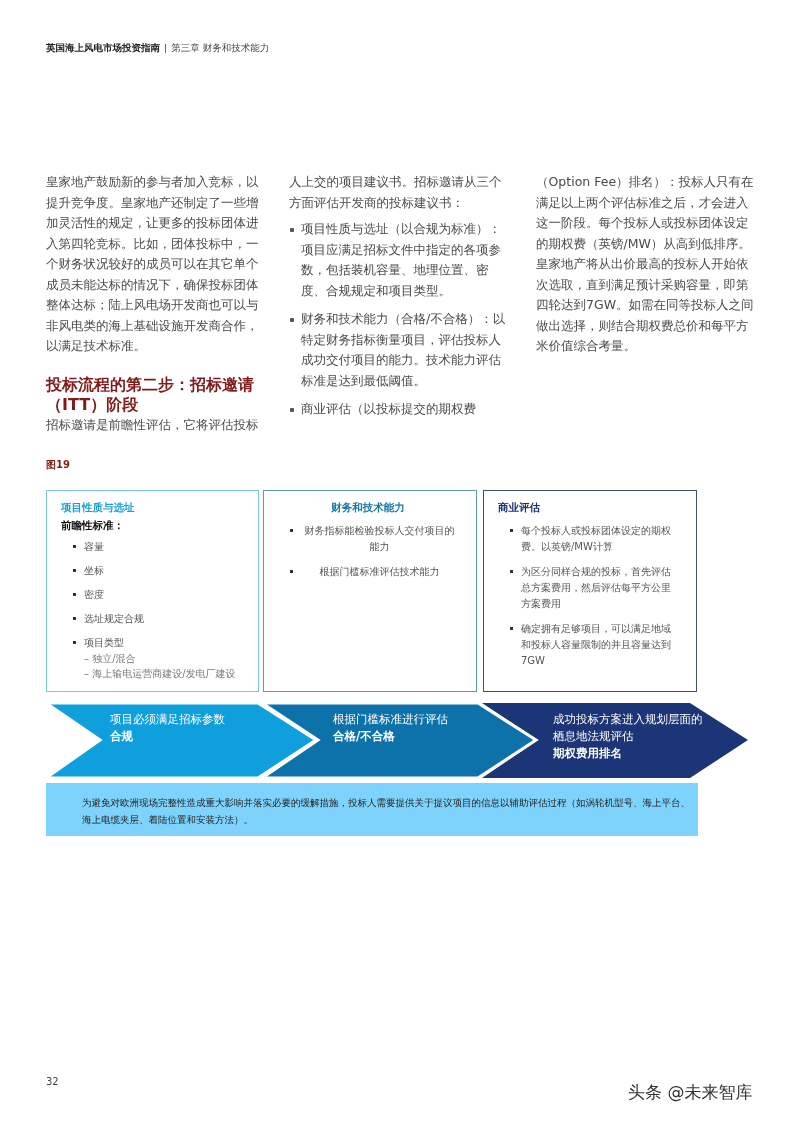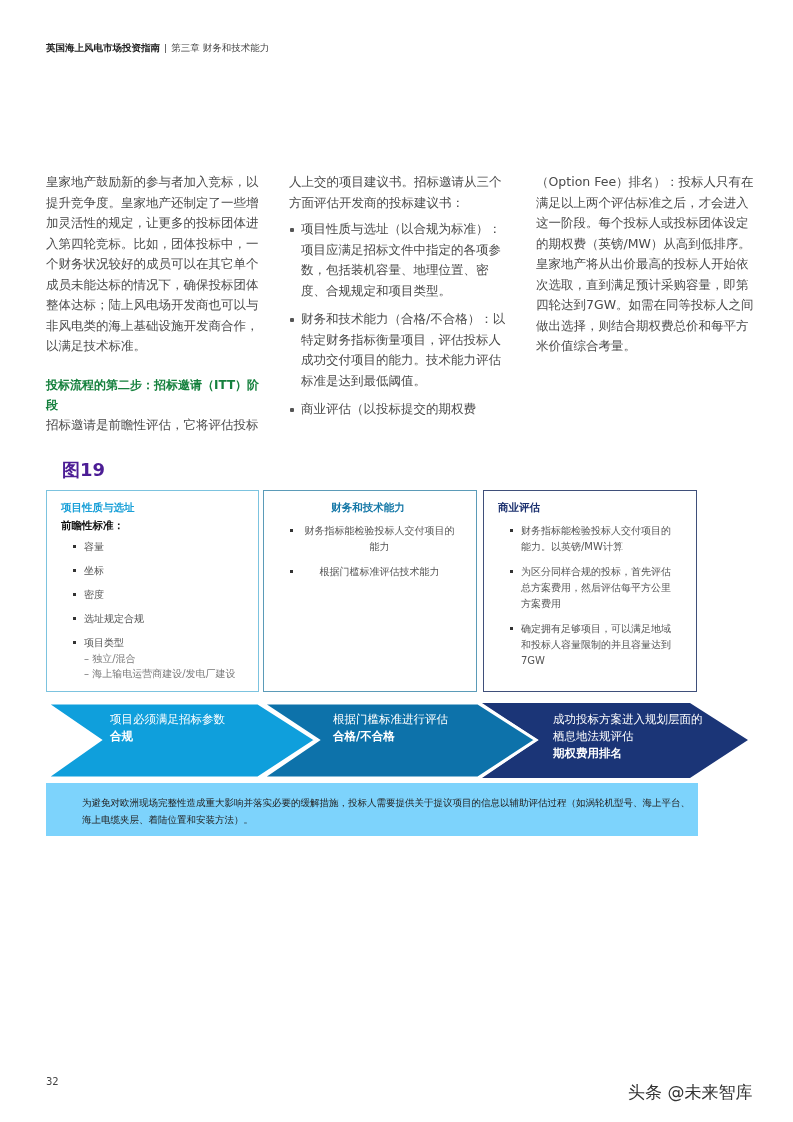--- a/index.html
+++ b/index.html
@@ -18,33 +18,33 @@
 
     .col {
       position: absolute; top: 172px; width: 218px;
       font-size: 12.5px; line-height: 20.5px; color: #4a4a4a;
     }
     .col p { margin: 0; }
     .col1 { left: 46px; }
     .col2 { left: 289px; }
     .col3 { left: 536px; }
     .col h3 {
-      margin: 18px 0 0 0; font-size: 12px; line-height: 20px;
-      color: #15803d; font-weight: bold;
+      margin: 18px 0 0 0; font-size: 16px; line-height: 20px;
+      color: #7f1d1d; font-weight: bold;
     }
     .col ul { list-style: none; margin: 6px 0 2px 0; padding: 0; }
     .col ul li { position: relative; padding-left: 12px; margin-bottom: 8px; }
     .col ul li::before {
       content: ""; position: absolute; left: 1px; top: 9px;
       width: 4px; height: 4px; background: #555; border-radius: 1px;
     }
 
     .fig-label {
-      position: absolute; left: 62px; top: 458px;
-      font-size: 18px; font-weight: bold; color: #4c1d95;
+      position: absolute; left: 46px; top: 458px;
+      font-size: 10px; font-weight: bold; color: #7f1d1d;
     }
     .box {
       position: absolute; top: 490px; height: 202px;
       border: 1.5px solid; box-sizing: border-box; background: #fff;
       padding: 10px 18px 0 14px; font-size: 10px; color: #555;
     }
     .box1 { left: 46px; width: 213px; border-color: #7cc3df; }
     .box2 { left: 263px; width: 214px; border-color: #5b9bb8; text-align: center; }
     .box3 { left: 483px; width: 214px; border-color: #3f4f7a; }
     .box .box-title { font-weight: bold; font-size: 10.5px; margin-bottom: 4px; }
@@ -134,21 +134,21 @@
   <div class="box-title">财务和技术能力</div>
   <ul style="margin-top:8px;">
     <li>财务指标能检验投标人交付项目的能力</li>
     <li>根据门槛标准评估技术能力</li>
   </ul>
 </div>
 
 <div class="box box3">
   <div class="box-title">商业评估</div>
   <ul style="margin-top:8px;">
-    <li>财务指标能检验投标人交付项目的能力。以英镑/MW计算</li>
+    <li>每个投标人或投标团体设定的期权费。以英镑/MW计算</li>
     <li>为区分同样合规的投标，首先评估总方案费用，然后评估每平方公里方案费用</li>
     <li>确定拥有足够项目，可以满足地域和投标人容量限制的并且容量达到7GW</li>
   </ul>
 </div>
 
 <svg class="arrows" viewBox="0 700 793 80" width="793" height="80">
   <polygon fill="#1b3577" points="482,703 690,703 748,740 690,778 482,778 538,740"></polygon>
   <polygon fill="#0d72aa" stroke="#ffffff" stroke-width="3" points="262,703 478,703 536,740 478,778 262,778 318,740"></polygon>
   <polygon fill="#0f9fdc" stroke="#ffffff" stroke-width="3" points="46,703 258,703 316,740 258,778 46,778 100,740"></polygon>
 </svg>

